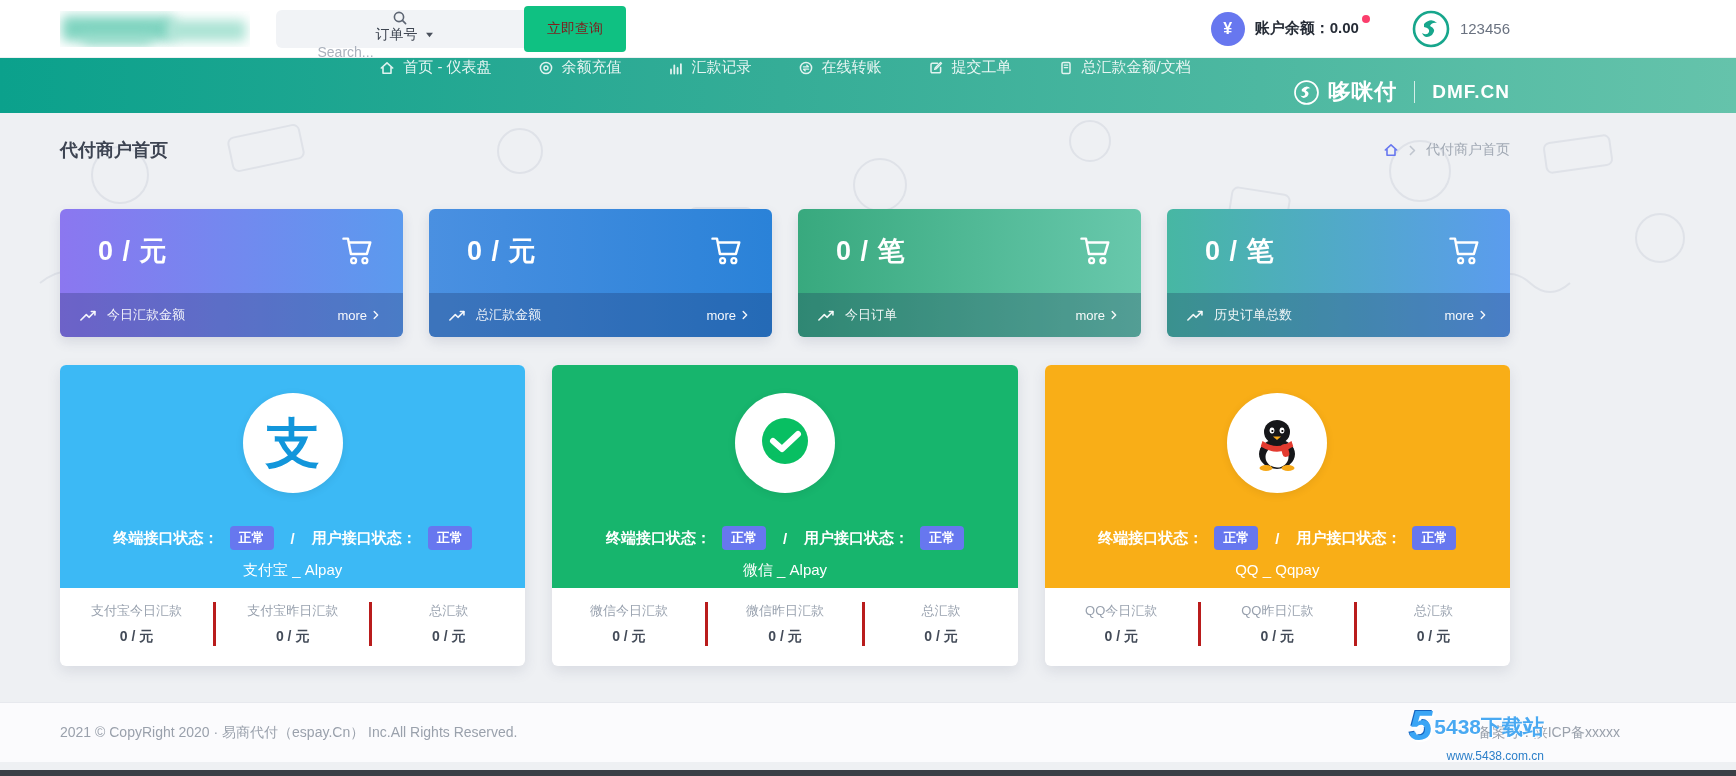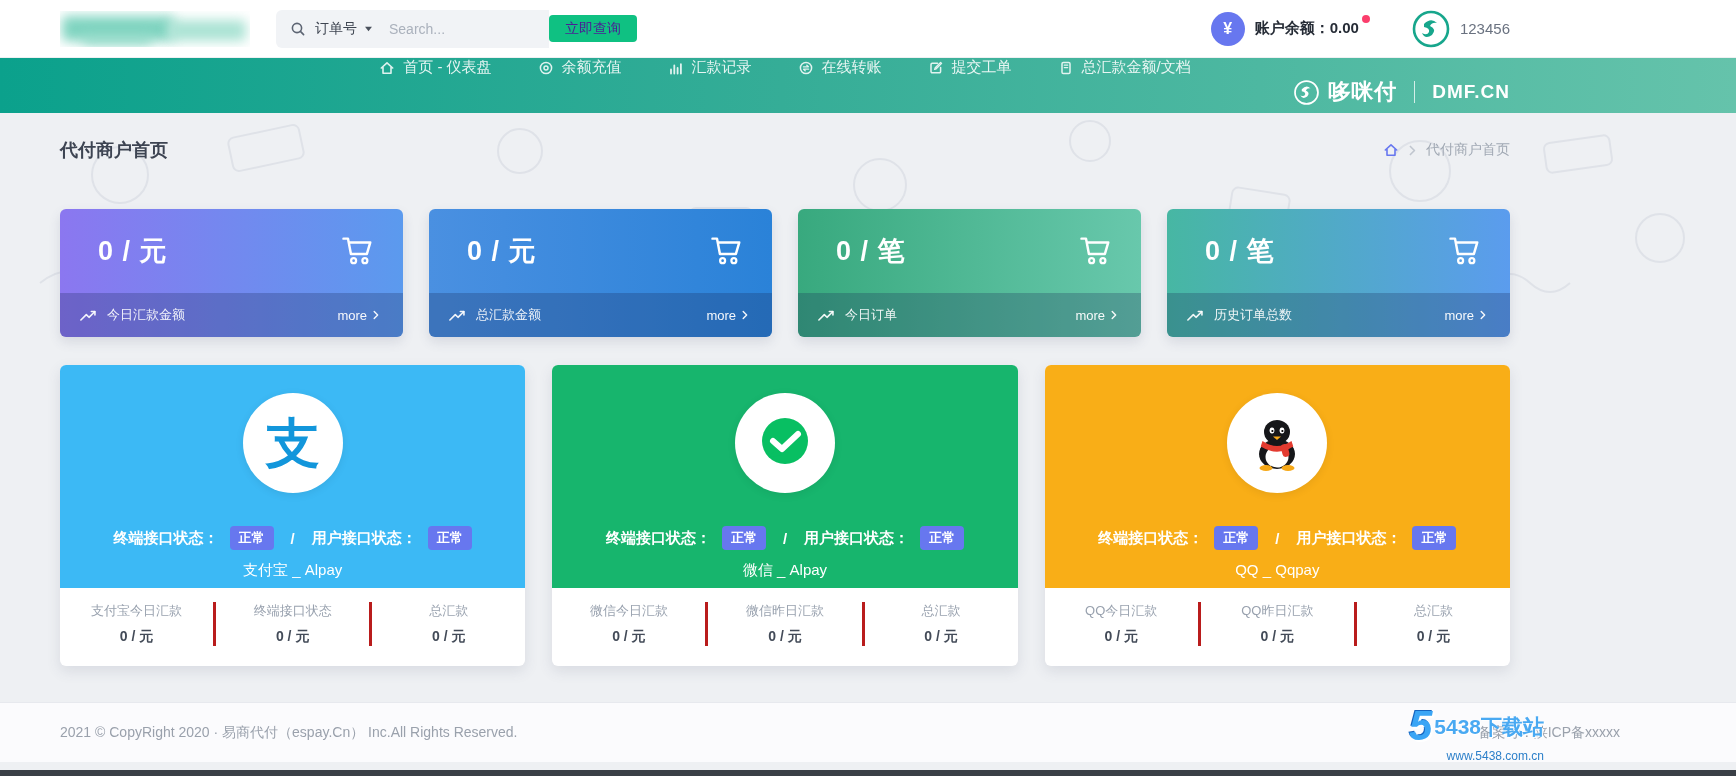--- a/index.html
+++ b/index.html
@@ -9,27 +9,27 @@
   .ic { flex:none; }
 
   
   .topbar { height:58px; background:#fff; border-bottom:1px solid #eef0f2; display:flex; align-items:center; padding-left:60px; padding-right:226px; position:relative; z-index:6; }
   .logo-blur { position:relative; width:190px; height:36px; margin-right:26px; overflow:hidden; }
   .logo-blur i { position:absolute; border-radius:4px; filter:blur(6px); display:block; }
   .logo-blur .b1 { left:2px; top:5px; width:112px; height:25px; background:#7fd4c0; }
   .logo-blur .b2 { left:108px; top:9px; width:78px; height:21px; background:#abe3d4; }
   .logo-blur .b3 { left:22px; top:24px; width:70px; height:9px; background:#90dac7; }
   .search-wrap { display:flex; align-items:center; }
-  .search-box { display:flex; align-items:center; background:#f1f3f6; border-radius:6px 0 0 6px; height:38px; padding:0 14px; width:273px; color:#5d6573; }
+  .search-box { display:flex; align-items:center; background:#f1f3f6; border-radius:6px 0 0 6px; height:38px; padding:0 14px; width:248px; color:#5d6573;flex-direction:column; }
   .search-cat { display:flex; align-items:center; gap:7px; cursor:pointer; }
   .search-cat-label { font-size:14px; color:#3e4551; margin-left:9px; }
   .caret { color:#4a505c; }
   .search-input { flex:1; min-width:0; border:none; background:transparent; outline:none; font-size:14px; color:#3e4551; margin-left:16px; font-family:inherit; }
   .search-input::placeholder { color:#aab1bc; }
-  .search-btn { height:27px; padding:0 16px; border:none; border-radius:4px; background:#0fc182; color:#4c1d95; font-size:14px; cursor:pointer; font-family:inherit; }
+  .search-btn { height:46px; padding:0 23px; border:none; border-radius:4px; background:#0fc182; color:#7f1d1d; font-size:14px; cursor:pointer; font-family:inherit; }
   .topbar-right { margin-left:auto; display:flex; align-items:center; }
   .balance { display:flex; align-items:center; gap:10px; }
   .yen-circle { width:34px; height:34px; border-radius:50%; background:#6777ef; color:#fff; display:flex; align-items:center; justify-content:center; font-size:16px; font-weight:bold; }
   .balance-text { font-size:15px; font-weight:bold; color:#262c36; position:relative; white-space:nowrap; }
   .balance-dot { position:absolute; top:-4px; right:-11px; width:8px; height:8px; border-radius:50%; background:#fb3e6c; }
   .user { display:flex; align-items:center; gap:9px; margin-left:52px; cursor:pointer; }
   .user-name { font-size:15px; color:#6a7280; }
 
   
   .navbar { height:55px; background:linear-gradient(90deg,#0ba18c 0%,#35ad97 45%,#65c3ab 100%); display:flex; align-items:center; padding-left:60px; padding-right:226px; position:relative; z-index:5;flex-direction:column; }
@@ -374,21 +374,21 @@
           <span class="badge">正常</span>
         </div>
         <div class="pay-name">支付宝 _ Alpay</div>
       </div>
       <div class="pay-stats">
         <div class="pay-stat">
           <span class="ps-label">支付宝今日汇款</span>
           <span class="ps-value">0 / 元</span>
         </div>
         <div class="pay-stat">
-          <span class="ps-label">终端接口状态</span>
+          <span class="ps-label">支付宝昨日汇款</span>
           <span class="ps-value">0 / 元</span>
         </div>
         <div class="pay-stat">
           <span class="ps-label">总汇款</span>
           <span class="ps-value">0 / 元</span>
         </div>
       </div>
     </div>
 
     <div class="pay-card">

